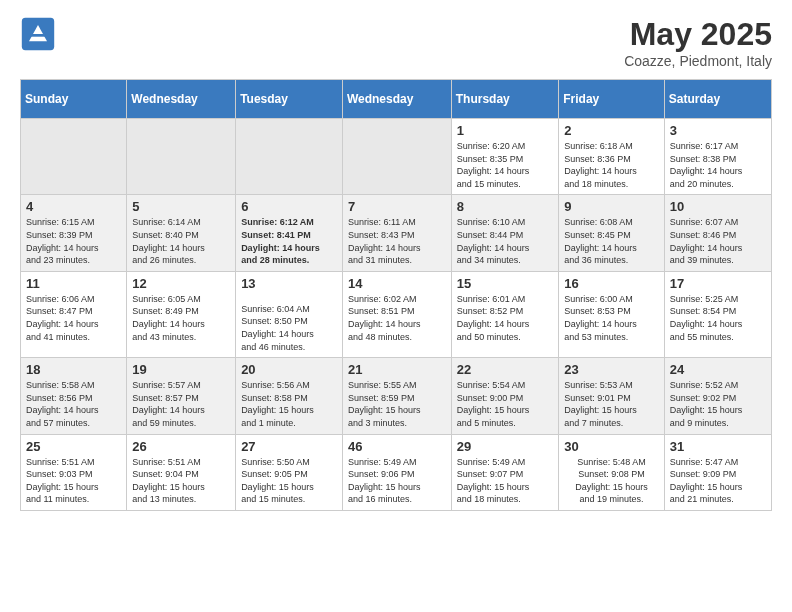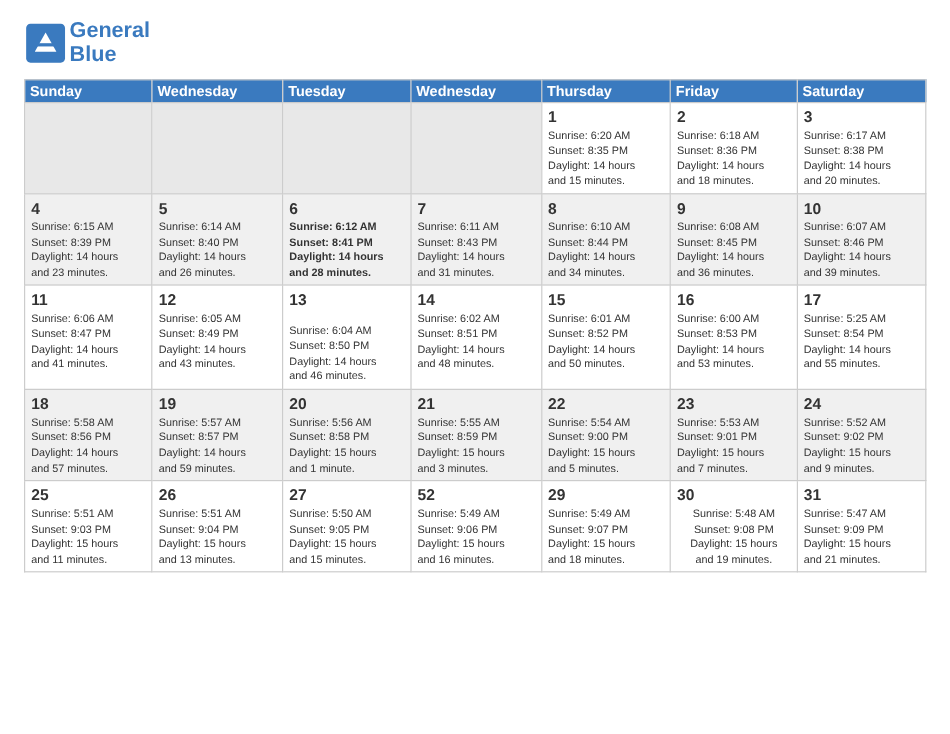--- a/index.html
+++ b/index.html
@@ -52,21 +52,21 @@
     .calendar {
       width: 100%;
       border-collapse: collapse;
       border: 1px solid #ccc;
     }
     .calendar th {
       background-color: #3a7abf;
       color: #fff;
       font-size: 12px;
       font-weight: bold;
-      padding: 2px 4px;
+      padding: 12px 4px;
       text-align: left;
       border: 1px solid #ccc;
     }
     .calendar td {
       vertical-align: top;
       border: 1px solid #ccc;
       padding: 4px 5px;
       width: 113px;
       min-height: 80px;
       font-size: 9.5px;
@@ -104,24 +104,24 @@
 <body>
 
 <div class="page">
   <div class="header">
     <div class="logo">
       <svg class="logo-icon" viewBox="0 0 40 40">
         <rect x="2" y="2" width="36" height="36" rx="4" fill="#3a7abf"></rect>
         <polygon points="10,28 20,10 30,28" fill="white"></polygon>
         <rect x="12" y="20" width="16" height="3" fill="#3a7abf"></rect>
       </svg>
-      <div class="logo-text">
-        <div><span>General</span></div>
-        <div><span style="color:#3a7abf">Blue</span></div>
-      </div>
+    </div>
+    <div class="title-block">
+      <div class="month-title">May 2025</div>
+      <div class="location">Coazze, Piedmont, Italy</div>
     </div>
   </div>
 
   <table class="calendar">
     <thead>
       <tr>
       <th>Sunday</th>
           <th>Wednesday</th>
           <th>Tuesday</th>
           <th>Wednesday</th>
@@ -327,21 +327,21 @@
 and 13 minutes.</div>
           </td>
           <td>
             <div class="day-number">27</div>
             <div class="day-info" style="white-space: pre-line;">Sunrise: 5:50 AM
 Sunset: 9:05 PM
 Daylight: 15 hours
 and 15 minutes.</div>
           </td>
           <td>
-            <div class="day-number">52</div>
+            <div class="day-number">46</div>
             <div class="day-info" style="white-space: pre-line;">Sunrise: 5:49 AM
 Sunset: 9:06 PM
 Daylight: 15 hours
 and 16 minutes.</div>
           </td>
           <td>
             <div class="day-number">29</div>
             <div class="day-info" style="white-space: pre-line;">Sunrise: 5:49 AM
 Sunset: 9:07 PM
 Daylight: 15 hours

